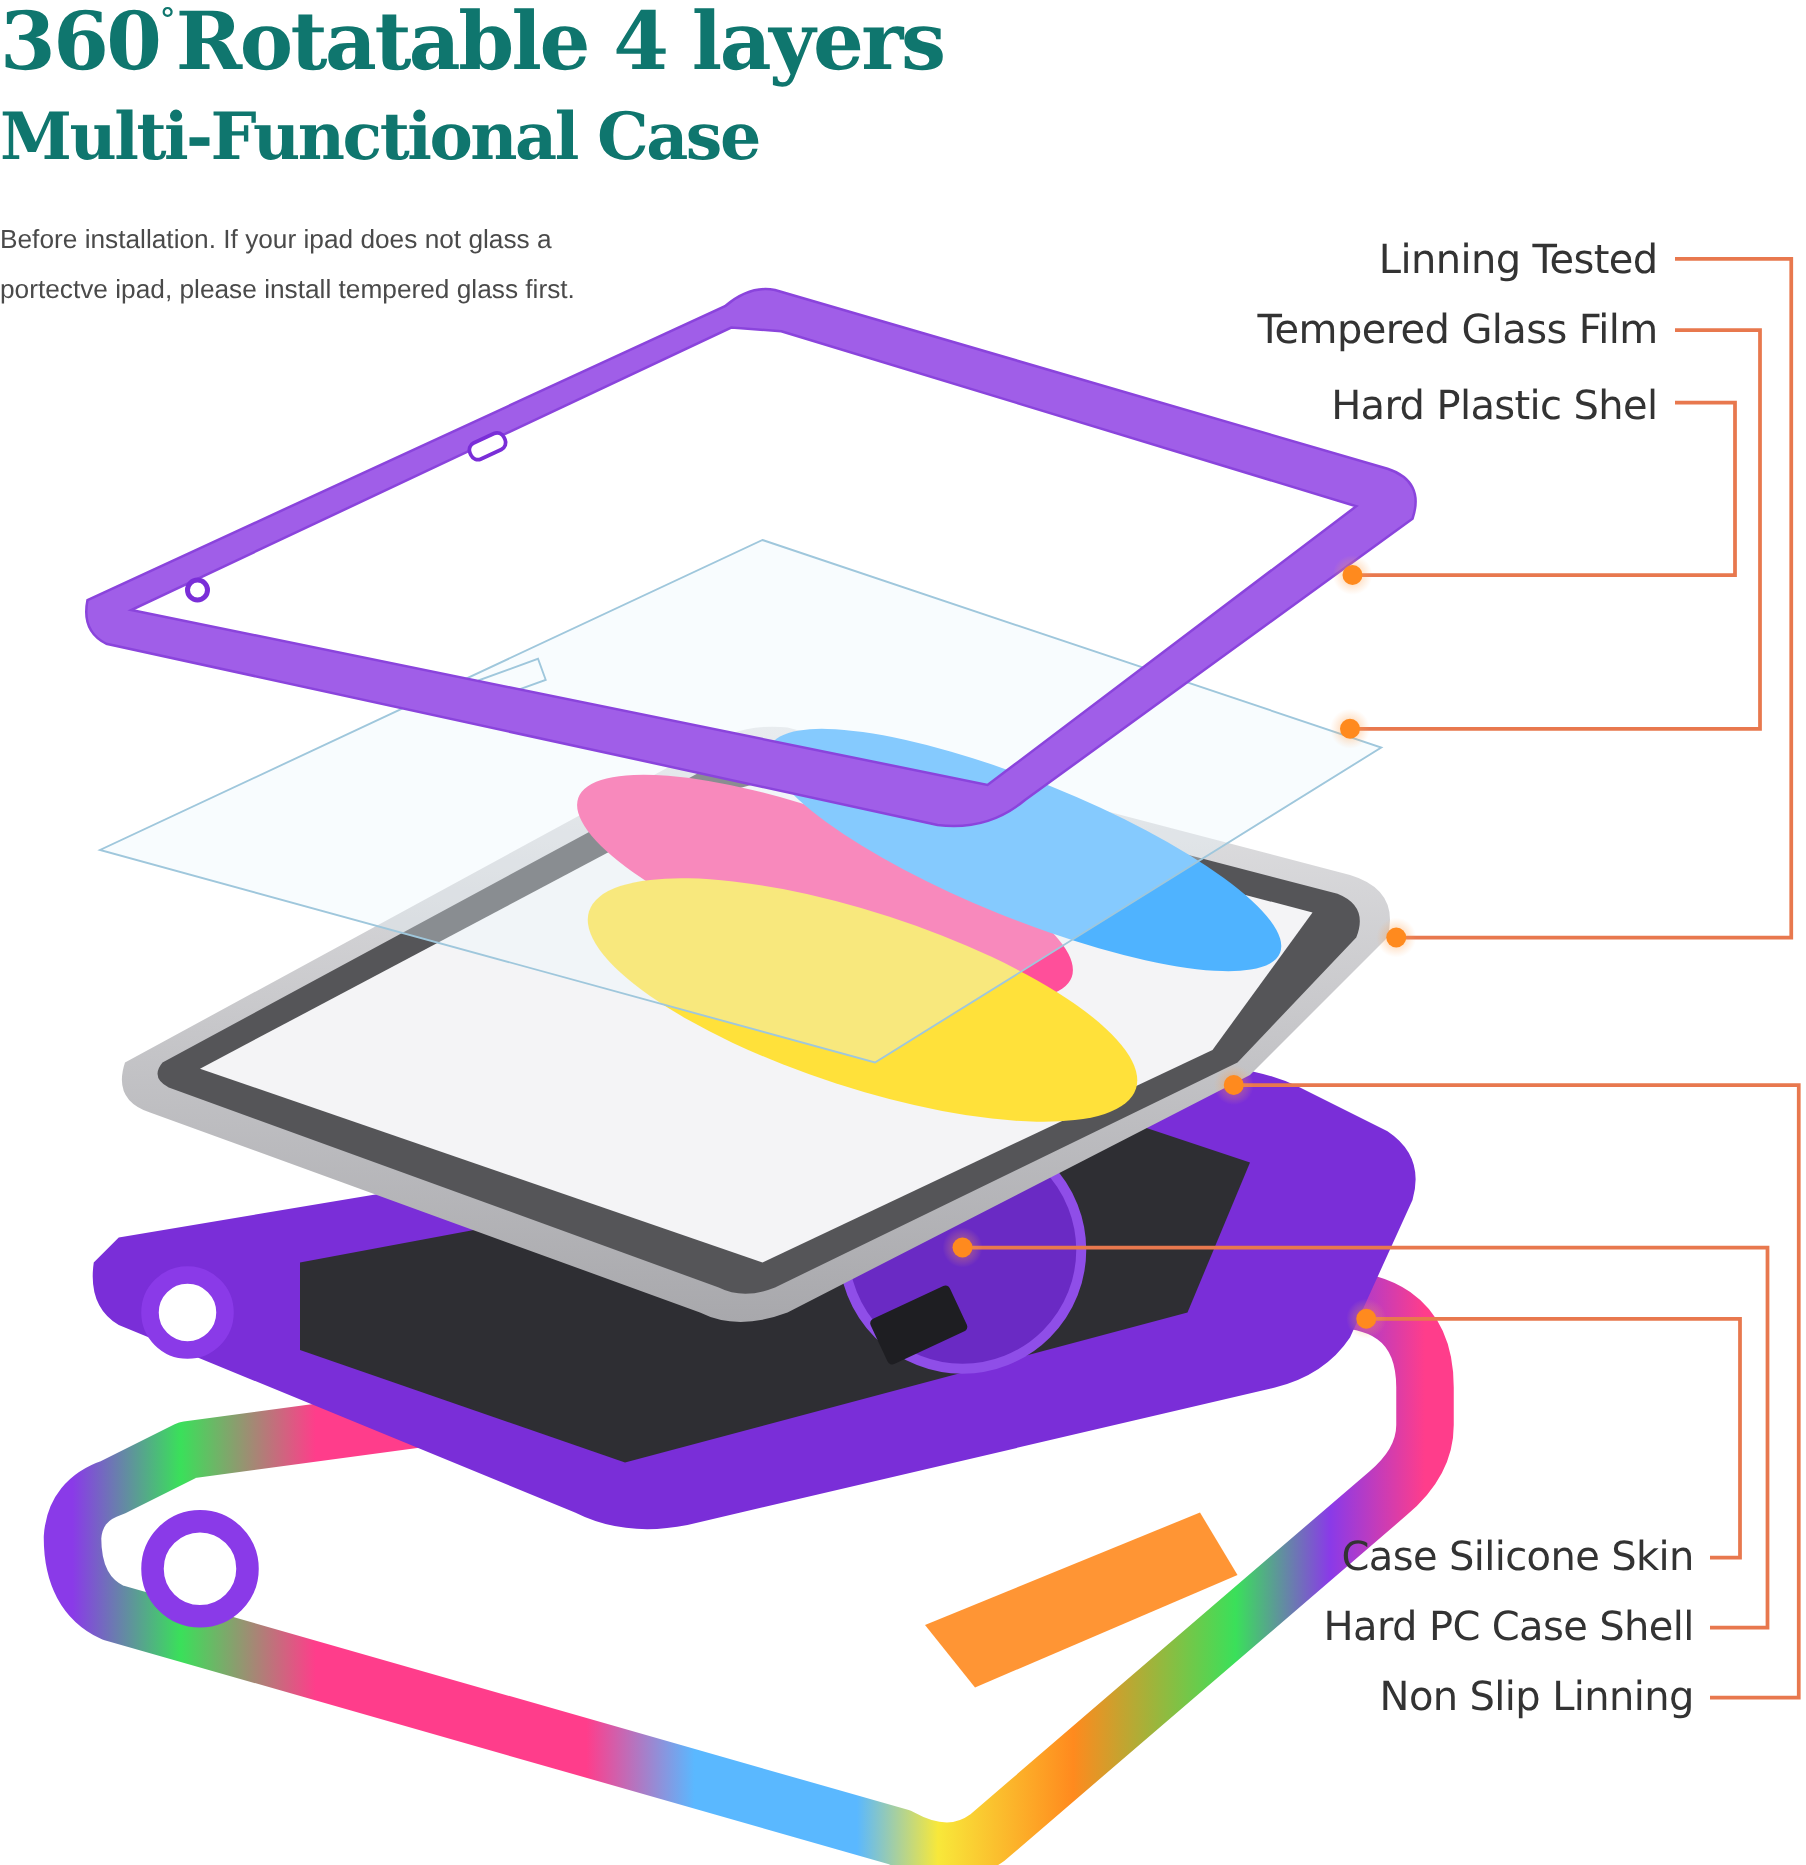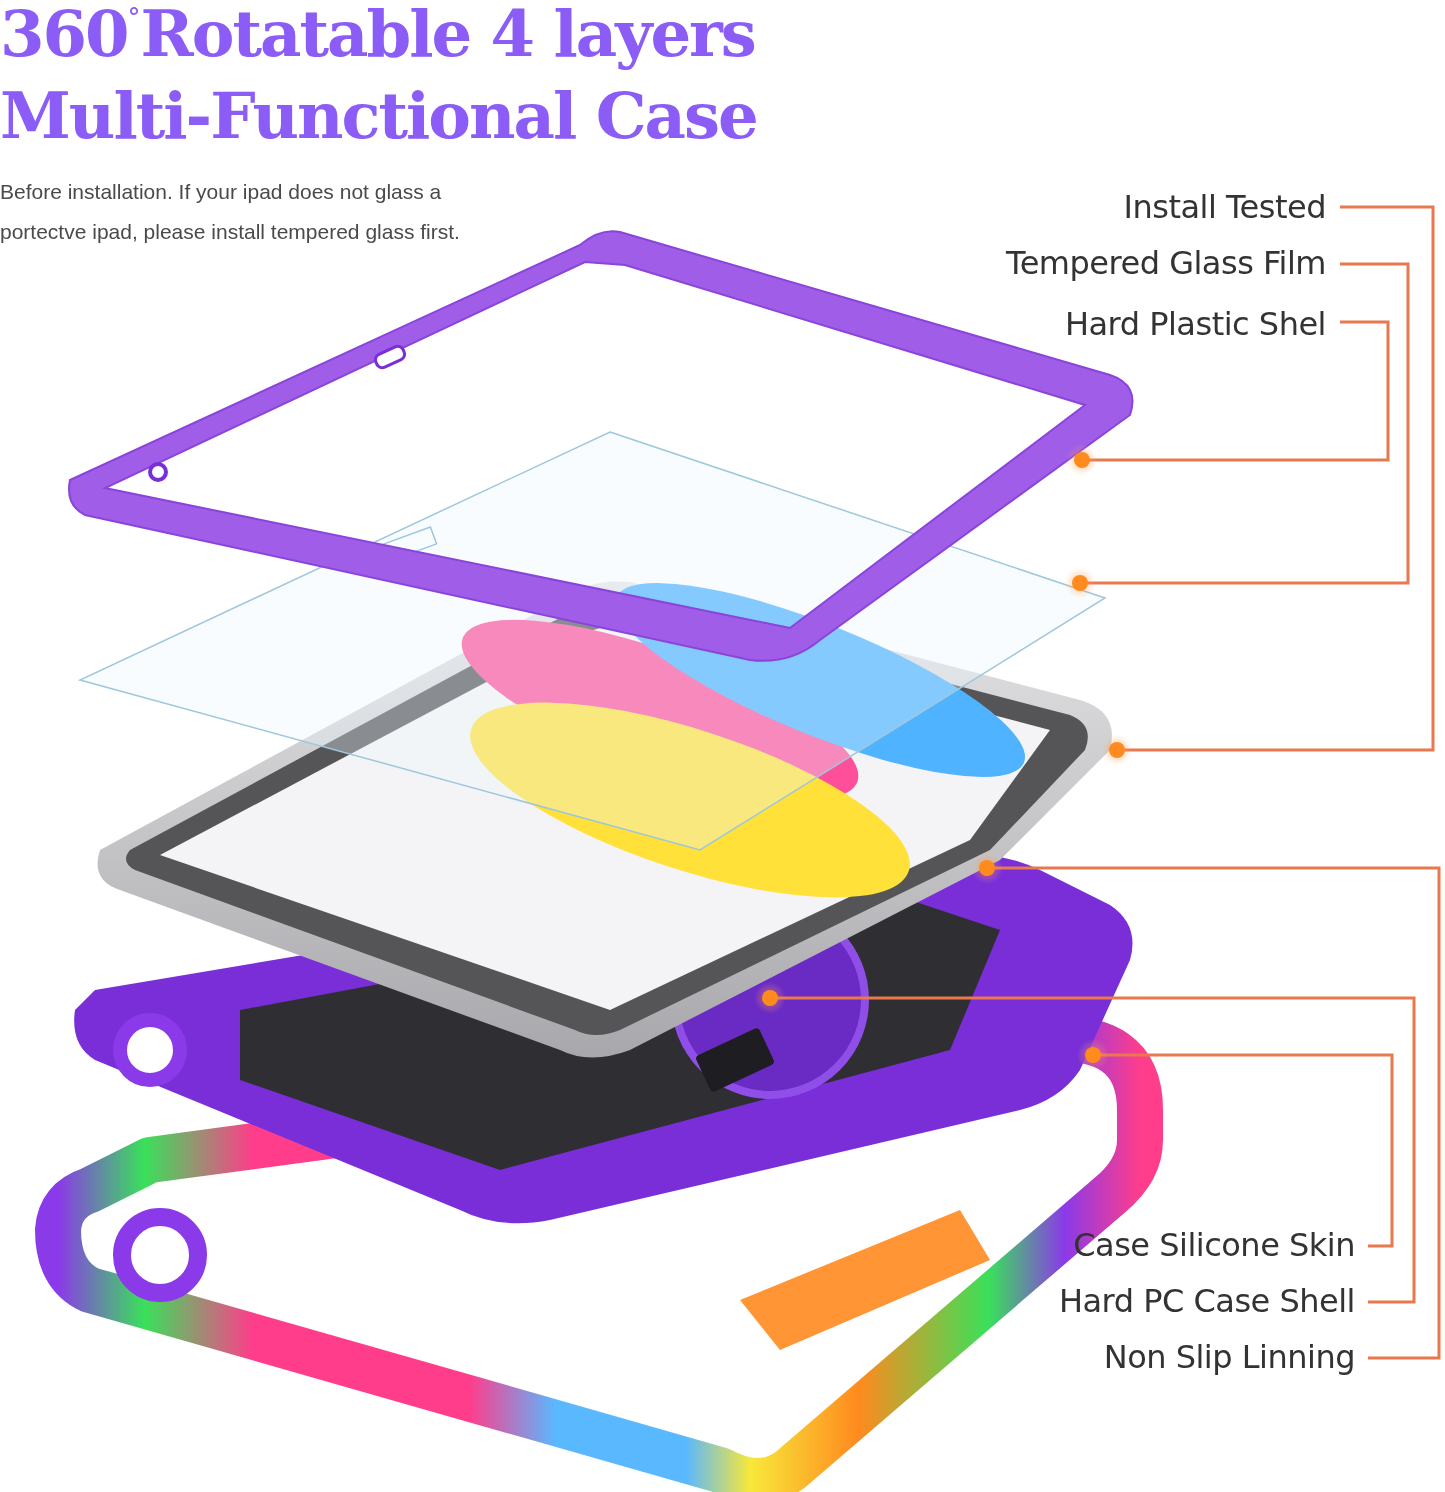--- a/index.html
+++ b/index.html
@@ -1,21 +1,21 @@
 <!DOCTYPE html>
 <html><head>
 <meta charset="utf-8">
 <style>
   html, body { margin: 0; padding: 0; background: #ffffff; }
   body { width: 1445px; height: 1492px; position: relative; overflow: hidden;
          font-family: "Liberation Sans", "DejaVu Sans", sans-serif; color: #3a3a3a; }
   .headline { position: absolute; left: 0; margin: 0; font-family: "DejaVu Serif", "Liberation Serif", serif;
-              font-weight: bold; color: #8b5cf6; letter-spacing: -2px; white-space: nowrap; line-height: 1; }
+              font-weight: bold; color: #0f766e; letter-spacing: -2px; white-space: nowrap; line-height: 1; }
   .headline.l1 { top: 2px; font-size: 64px; }
-  .headline.l2 { top: 84px; font-size: 64px; }
+  .headline.l2 { top: 84px; font-size: 52px; }
   .headline sup { font-size: 26px; font-weight: normal; vertical-align: top; position: relative; top: 2px; letter-spacing: 0; }
   .subtitle { position: absolute; left: 0; top: 172px; width: 560px; font-size: 21px; line-height: 40px;
               color: #4a4a4a; font-family: "Liberation Sans", sans-serif; }
   .subtitle div { white-space: nowrap; }
   .label { position: absolute; font-size: 32px; color: #333333; white-space: nowrap; text-align: right;
            font-family: "DejaVu Sans", sans-serif; letter-spacing: -0.5px; line-height: 1; }
   svg.art { position: absolute; left: 0; top: 0; }
 </style>
 </head>
 <body>
@@ -118,19 +118,19 @@
         <circle cx="770" cy="998" r="16" fill="url(#halo)"></circle>
         <circle cx="770" cy="998" r="8" fill="#ff8a1e"></circle>
       </g>
     <g>
         <circle cx="987" cy="868" r="16" fill="url(#halo)"></circle>
         <circle cx="987" cy="868" r="8" fill="#ff8a1e"></circle>
       </g>
   </g>
 </svg>
 
-<div class="label" style="right:119px; top:191px;">Install Tested</div>
+<div class="label" style="right:119px; top:191px;">Linning Tested</div>
 <div class="label" style="right:119px; top:247px;">Tempered Glass Film</div>
 <div class="label" style="right:119px; top:308px;">Hard Plastic Shel</div>
 
 <div class="label" style="right:90px; top:1229px;">Case Silicone Skin</div>
 <div class="label" style="right:90px; top:1285px;">Hard PC Case Shell</div>
 <div class="label" style="right:90px; top:1341px;text-align:center;">Non Slip Linning</div>
 
 </body></html>

